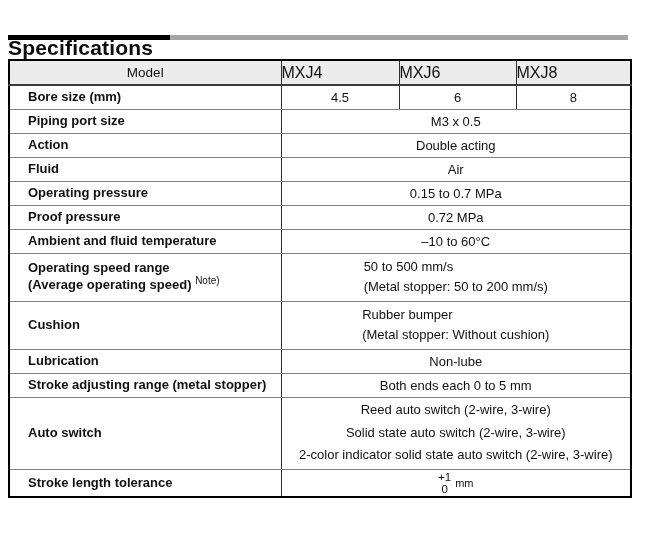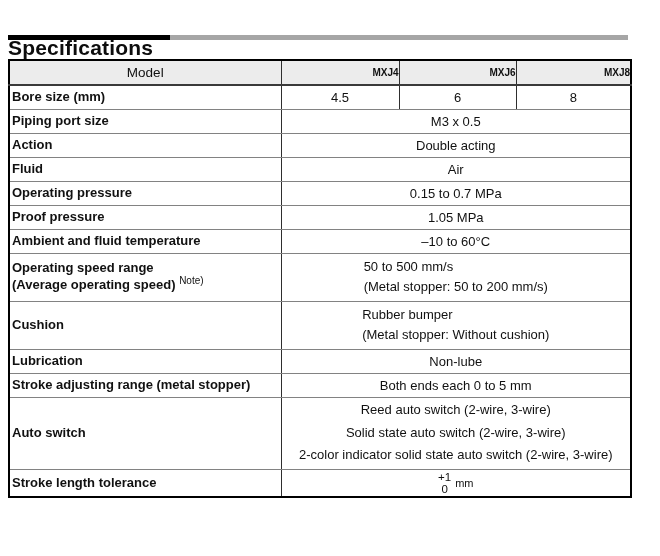--- a/index.html
+++ b/index.html
@@ -43,24 +43,24 @@
     padding:0;
     overflow:hidden;
     vertical-align:middle;
   }
   tr.hdr th {
     background:#ececec;
     border-bottom:2px solid #3a3a3a;
     height:23px;
   }
   th.model-cell { font-weight:normal; text-align:center; font-size:13.5px;margin-left:36px; }
-  th.model-col  { font-weight:bold; text-align:right; font-size:10px; }
+  th.model-col  { font-weight:normal; text-align:left; font-size:16px; }
 
   td.label {
-    font-weight:bold; text-align:left; padding-left:2px;
+    font-weight:bold; text-align:left; padding-left:18px;
     line-height:1.25;
   }
   td.val { text-align:center; }
 
   tr.r24 { height:24px; }
   tr.r42 { height:28px; }
   tr.r48 { height:48px; }
   tr.r72 { height:72px; }
 
   .leftblock { display:inline-block; text-align:left; line-height:1.55; vertical-align:middle; }
@@ -128,21 +128,21 @@
       <td class="val" colspan="3">Air</td>
     </tr>
 
     <tr class="r24">
       <td class="label">Operating pressure</td>
       <td class="val" colspan="3">0.15 to 0.7 MPa</td>
     </tr>
 
     <tr class="r24">
       <td class="label">Proof pressure</td>
-      <td class="val" colspan="3">1.05 MPa</td>
+      <td class="val" colspan="3">0.72 MPa</td>
     </tr>
 
     <tr class="r24">
       <td class="label">Ambient and fluid temperature</td>
       <td class="val" colspan="3">–10 to 60°C</td>
     </tr>
 
     <tr class="r48">
       <td class="label">
         <div>Operating speed range</div>

